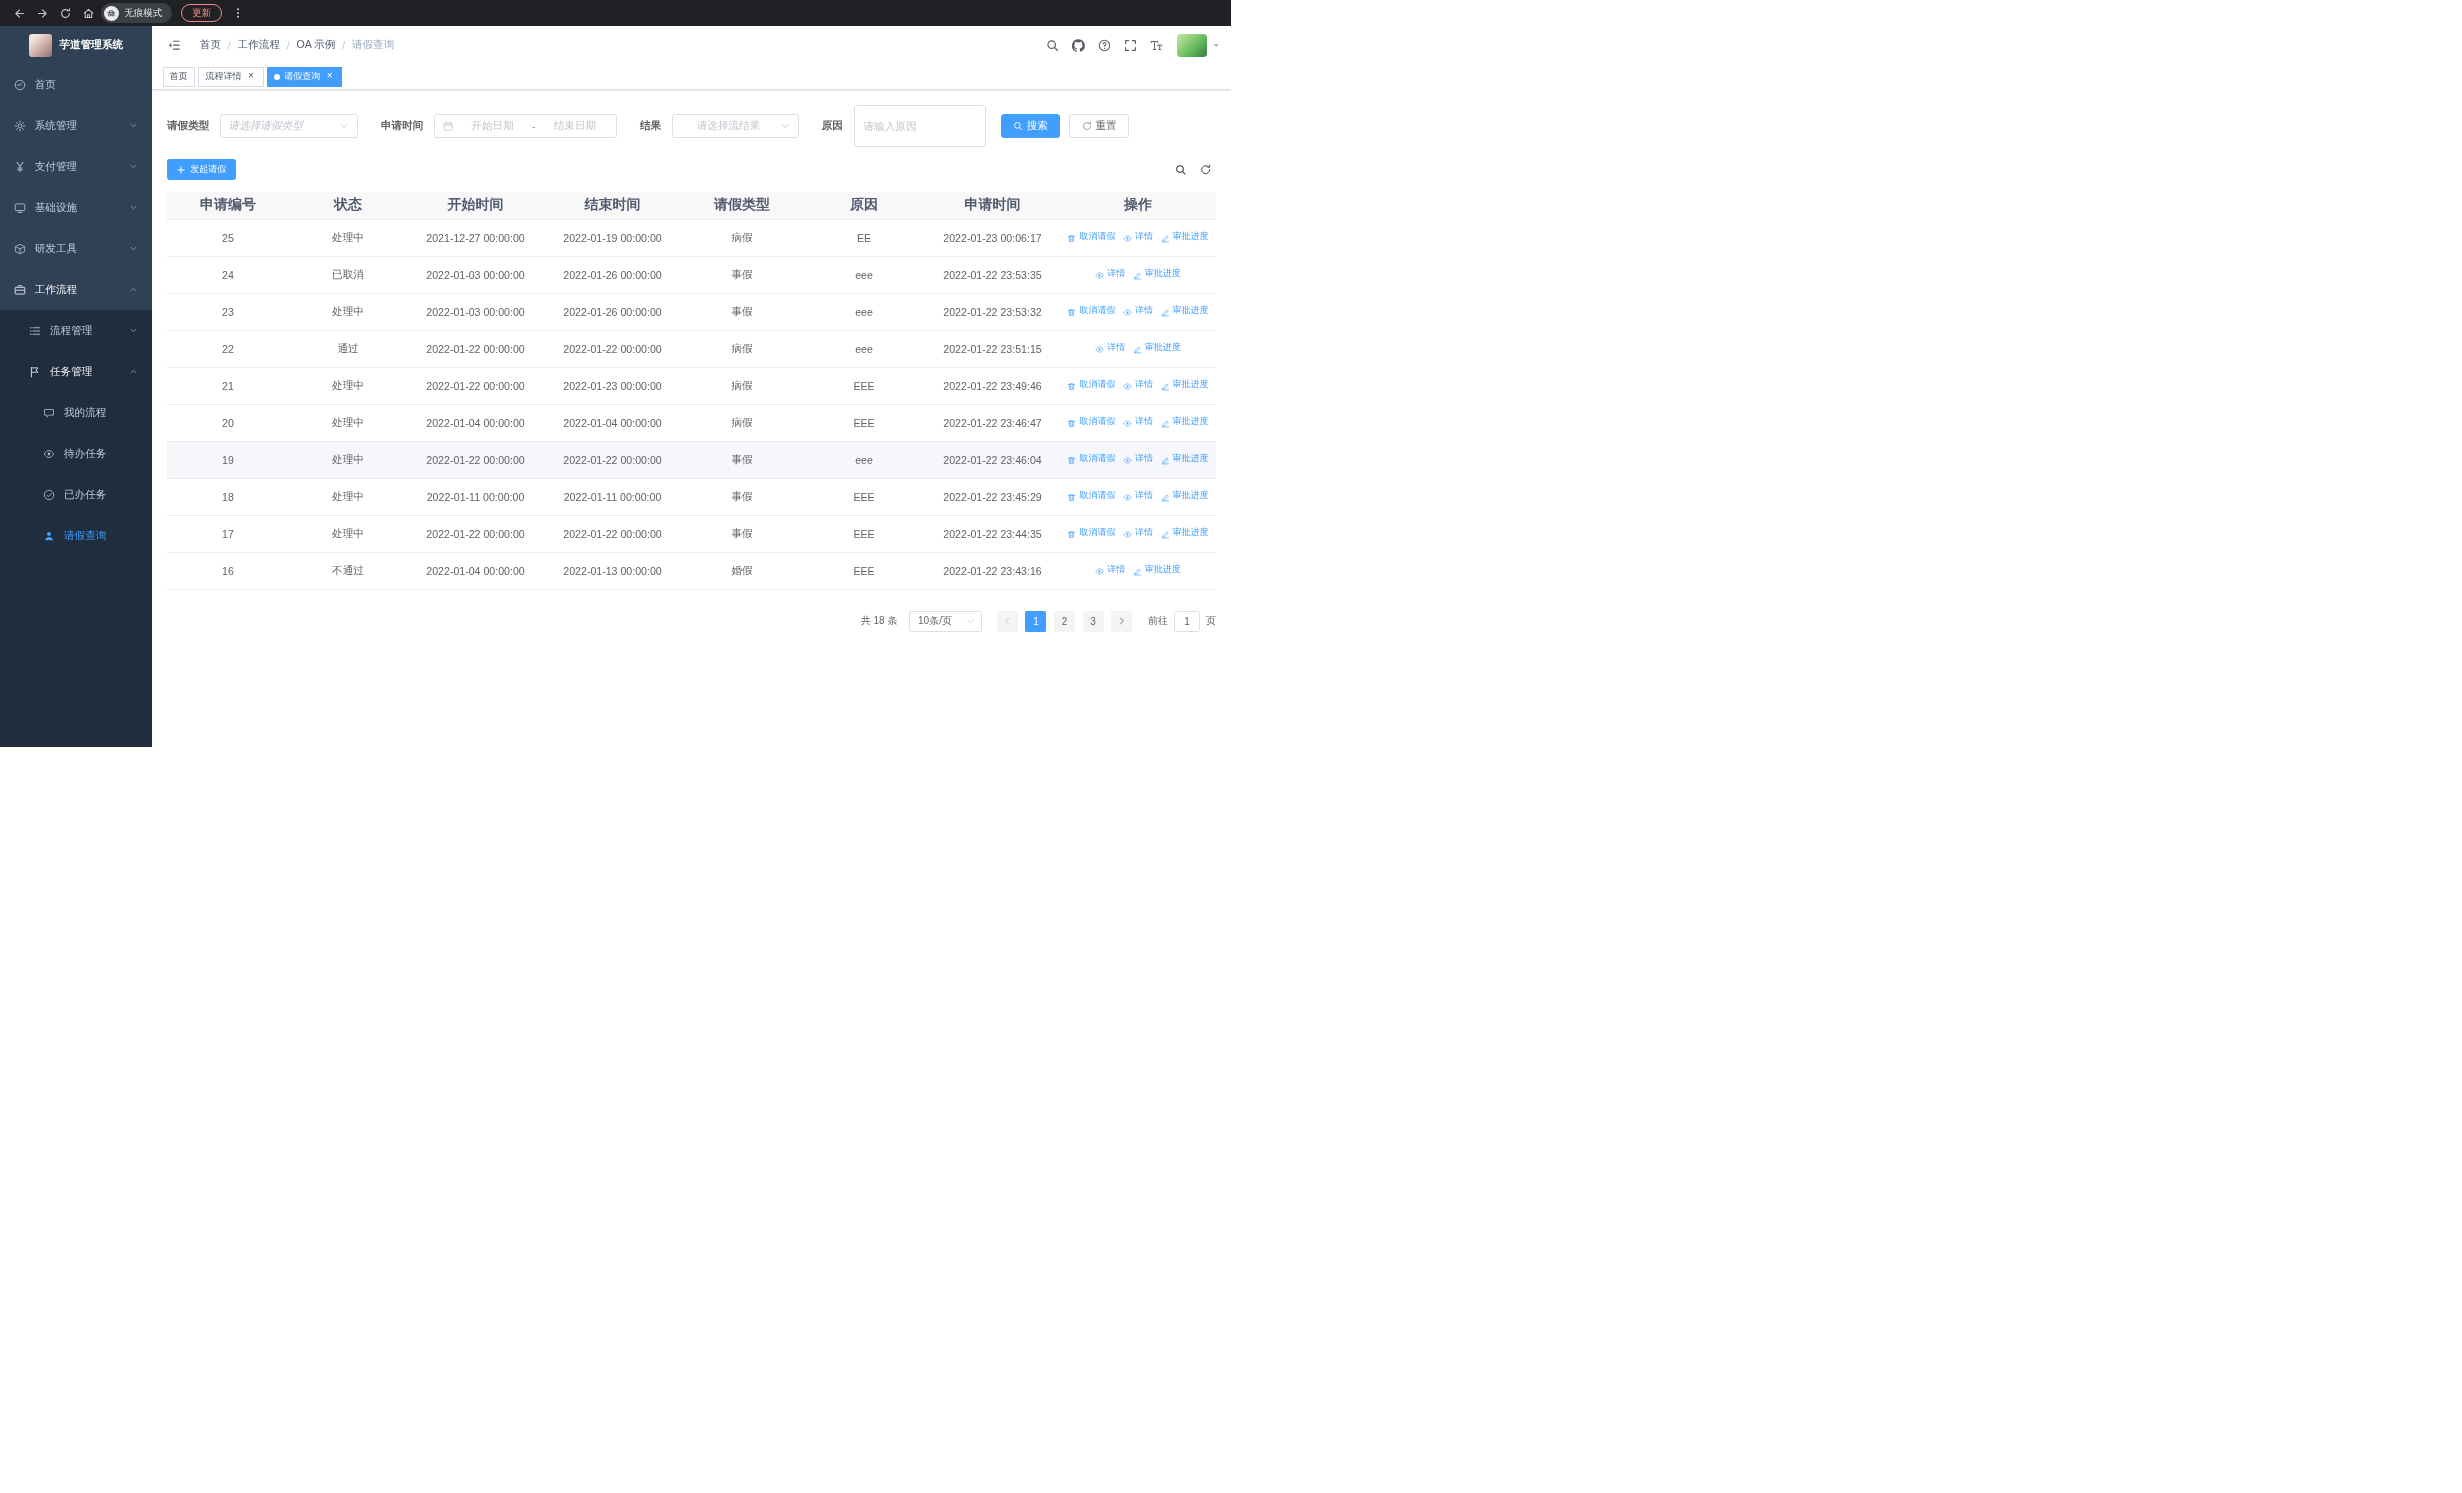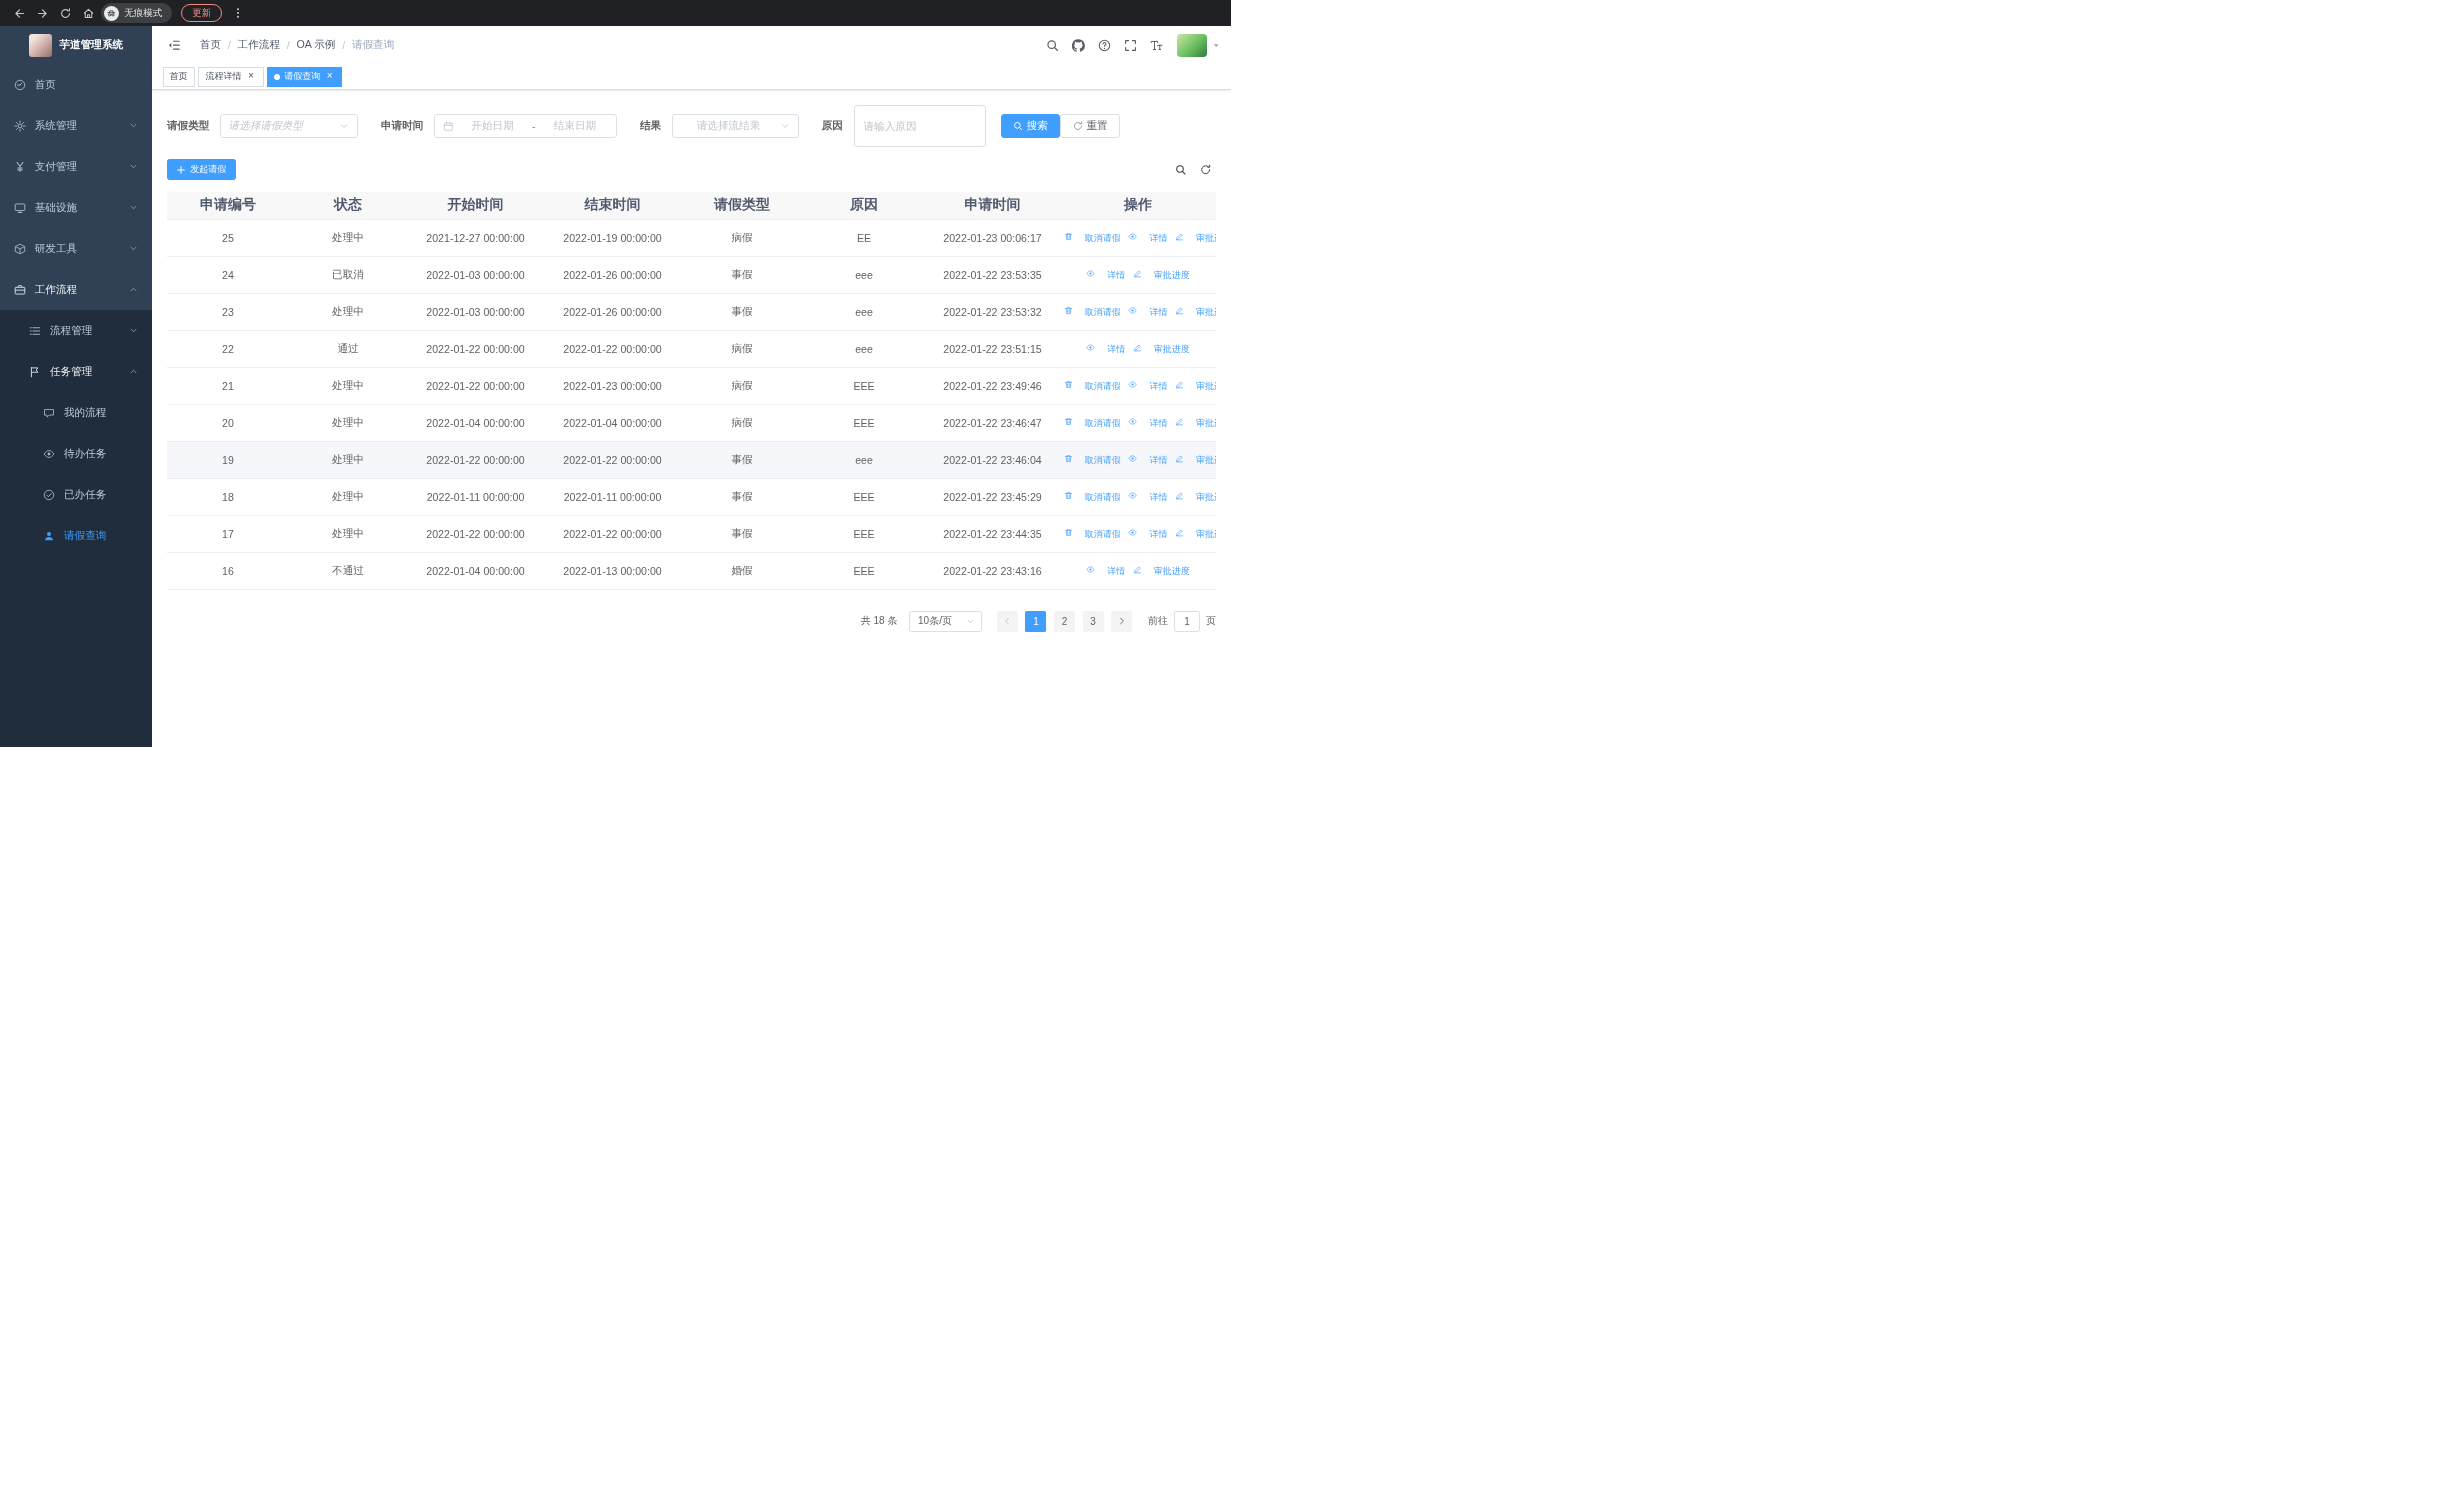--- a/index.html
+++ b/index.html
@@ -77,32 +77,32 @@
   .date-range .dr-ico{font-size:10.6px;color:#c0c4cc;}
   .date-range .dr-part{flex:1;text-align:center;white-space:nowrap;}
   .date-range .dr-sep{color:#8a9099;}
   .txt-input{height:42px;border:0.8px solid #dcdfe6;border-radius:3px;padding:0 9px;font-size:10.6px;color:#606266;outline:none;font-family:inherit;}
   .txt-input::placeholder{color:#c0c4cc;}
   .btn{height:24px;display:inline-flex;align-items:center;justify-content:center;gap:3.8px;border-radius:3px;font-size:10.6px;padding:0 11.4px;cursor:pointer;border:0.8px solid transparent;font-family:inherit;}
   .btn .ico{font-size:10px;}
   .btn-primary{background:#409eff;color:#fff;border-color:#409eff;}
   .btn-plain{background:#fff;color:#606266;border-color:#dcdfe6;}
   .btn-plain .ico{color:#8a9099;}
-  .btn-search{}
+  .btn-search{margin-right:9px;}
   .action-row{margin-top:12px;display:flex;align-items:center;}
   .btn-mini{height:21px;font-size:9px;padding:0 8.4px;border-radius:2.3px;}
   .table-tools{margin-left:auto;display:flex;gap:13.7px;color:#3a3f45;font-size:11.4px;padding-right:4.6px;}
   .table-tools .ico{cursor:pointer;}
 
   
   .leave-table{width:100%;border-collapse:collapse;margin-top:12px;table-layout:fixed;}
   .leave-table th{height:27px;background:#f8f8f9;color:#515a6e;font-size:14px;font-weight:700;border-bottom:0.8px solid #ebeef5;text-align:center;white-space:nowrap;}
   .leave-table td{height:37px;text-align:center;font-size:10.6px;color:#606266;border-bottom:0.8px solid #ebeef5;white-space:nowrap;overflow:hidden;}
   .leave-table tr.hover td{background:#f5f7fa;}
-  .op-link{color:#409eff;font-size:9px;display:inline-flex;align-items:flex-start;gap:12px;margin:0 3.8px;cursor:pointer;}
+  .op-link{color:#409eff;font-size:9px;display:inline-flex;align-items:flex-end;gap:3px;margin:0 3.8px;cursor:pointer;}
   .op-link .ico{font-size:9px;}
 
   
   .pagination{margin-top:21px;display:flex;align-items:center;justify-content:flex-end;font-size:10px;color:#606266;}
   .pg-total{margin-right:12px;}
   .pg-size{width:73px;height:21px;border:0.8px solid #dcdfe6;border-radius:2.3px;display:flex;align-items:center;padding:0 6px 0 7.6px;color:#606266;font-size:10px;margin-right:10.6px;background:#fff;cursor:pointer;}
   .pg-size .sel-arrow{margin-left:auto;font-size:9px;}
   .pg-btn{min-width:21px;height:21px;margin:0 3.8px;border-radius:1.5px;background:#f4f4f5;color:#606266;display:inline-flex;align-items:center;justify-content:center;font-size:10px;cursor:pointer;border:none;font-family:inherit;}
   .pg-btn .ico{font-size:10px;}
   .pg-btn.disabled{color:#c0c4cc;cursor:default;}

